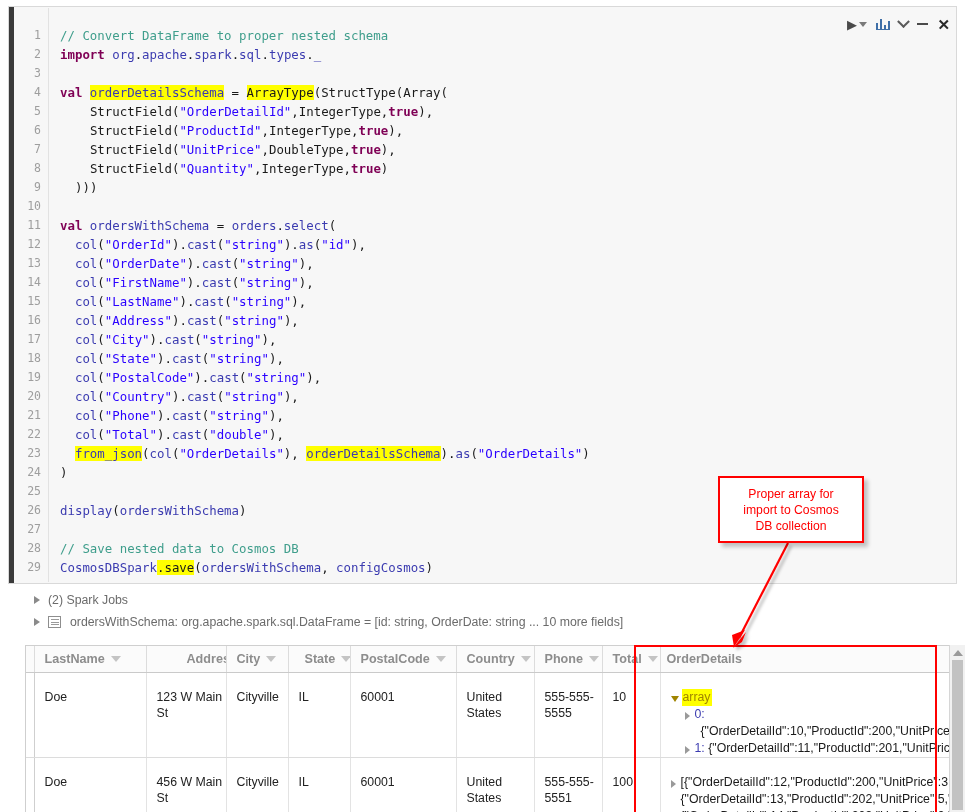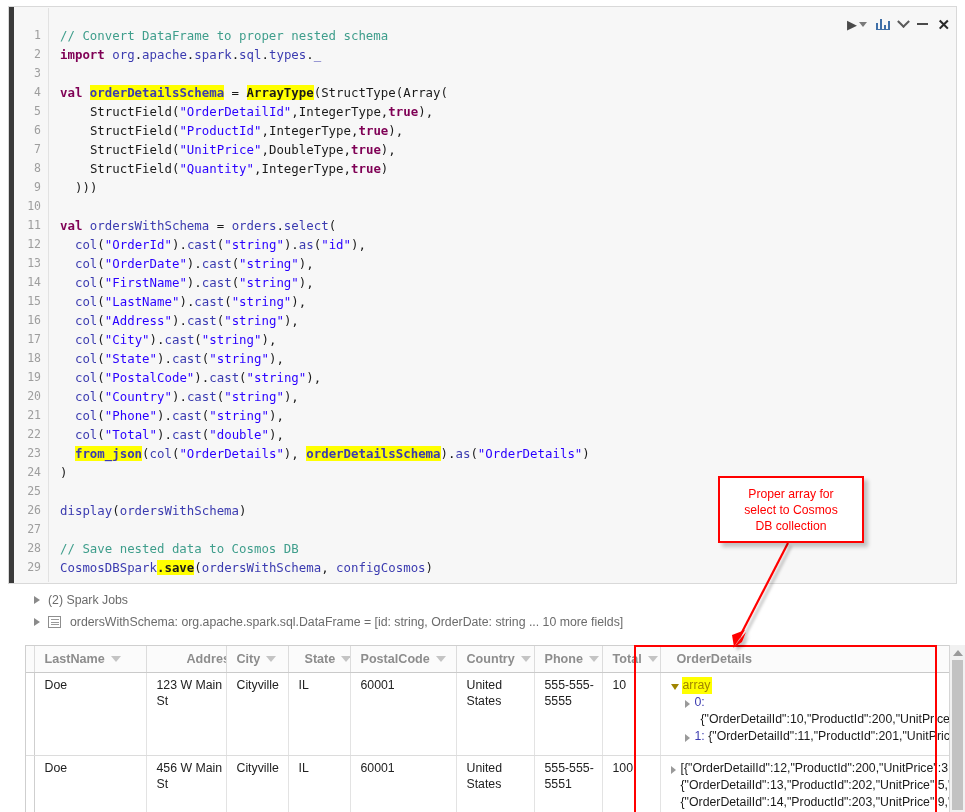--- a/index.html
+++ b/index.html
@@ -101,21 +101,21 @@
     line-height: 19px;
     height: 19px;
     color: #24292e;
     white-space: pre;
   }
   .kw   { color: #7f0055; font-weight: bold; }
   .com  { color: #3f9e8c; }
   .str  { color: #2a00ff; }
   .id   { color: #3b3bb0; }
   .plain{ color: #1a1a1a; }
-  .hl   { background: #ffff00; font-weight: bold; }
+  .hl   { background: #ffff00; }
 
   
   .res-line {
     position: absolute;
     display: flex;
     align-items: center;
     font-size: 12.3px;
     color: #6b6b6b;
     white-space: nowrap;
   }
@@ -172,21 +172,21 @@
   }
   .th-inner { display: flex; align-items: center; gap: 6px; }
   .th-caret {
     width: 0; height: 0;
     border-left: 5px solid transparent;
     border-right: 5px solid transparent;
     border-top: 6px solid #c4c4c4;
     flex: 0 0 auto;
   }
   table.grid td {
-    padding: 4px 0 0 10px;
+    padding: 16px 0 0 10px;
     vertical-align: top;
     color: #222;
     background: #fff;
     border-right: 1px solid #e3e3e3;
     border-bottom: 1px solid #dcdcdc;
     font-size: 12.3px;
     line-height: 16px;
     overflow: hidden;
   }
   td.od-cell { padding: 4px 0 0 6px; white-space: nowrap; font-size: 12.2px; color: #222; }
@@ -407,21 +407,21 @@
                 <span>Phone</span>
                 <span class="th-caret"></span>
               </div>
             </th>
             <th style="width: 58px;">
               <div class="th-inner">
                 <span>Total</span>
                 <span class="th-caret"></span>
               </div>
             </th>
-            <th style="width: 300px; border-right: none; padding-left: 16px;">
+            <th style="width: 300px; border-right: none; padding-left: 6px;">
               <div class="th-inner">
                 <span>OrderDetails</span>
               </div>
             </th>
           </tr>
       </thead>
       <tbody id="body-rows">
           <tr style="height: 83px;">
             <td style="border-right: 1px solid rgb(207, 207, 207); padding: 0px;"></td>
             <td>Doe</td>
@@ -492,16 +492,16 @@
       </filter>
     </defs>
     <g filter="url(#sh)">
       <line x1="68" y1="3" x2="19" y2="98" stroke="#ff0000" stroke-width="2.2"></line>
       <polygon points="13,108 26,92 22,102 13,108" fill="#ff0000"></polygon>
       <polygon points="14,107 25,90 12,95" fill="#ff0000"></polygon>
     </g>
   </svg>
 
   <div class="callout">
-    <p><span>Proper array for</span><br><span>select to Cosmos</span><br><span>DB collection</span></p>
+    <p><span>Proper array for</span><br><span>import to Cosmos</span><br><span>DB collection</span></p>
   </div>
 
 </div>
 
 </body></html>

